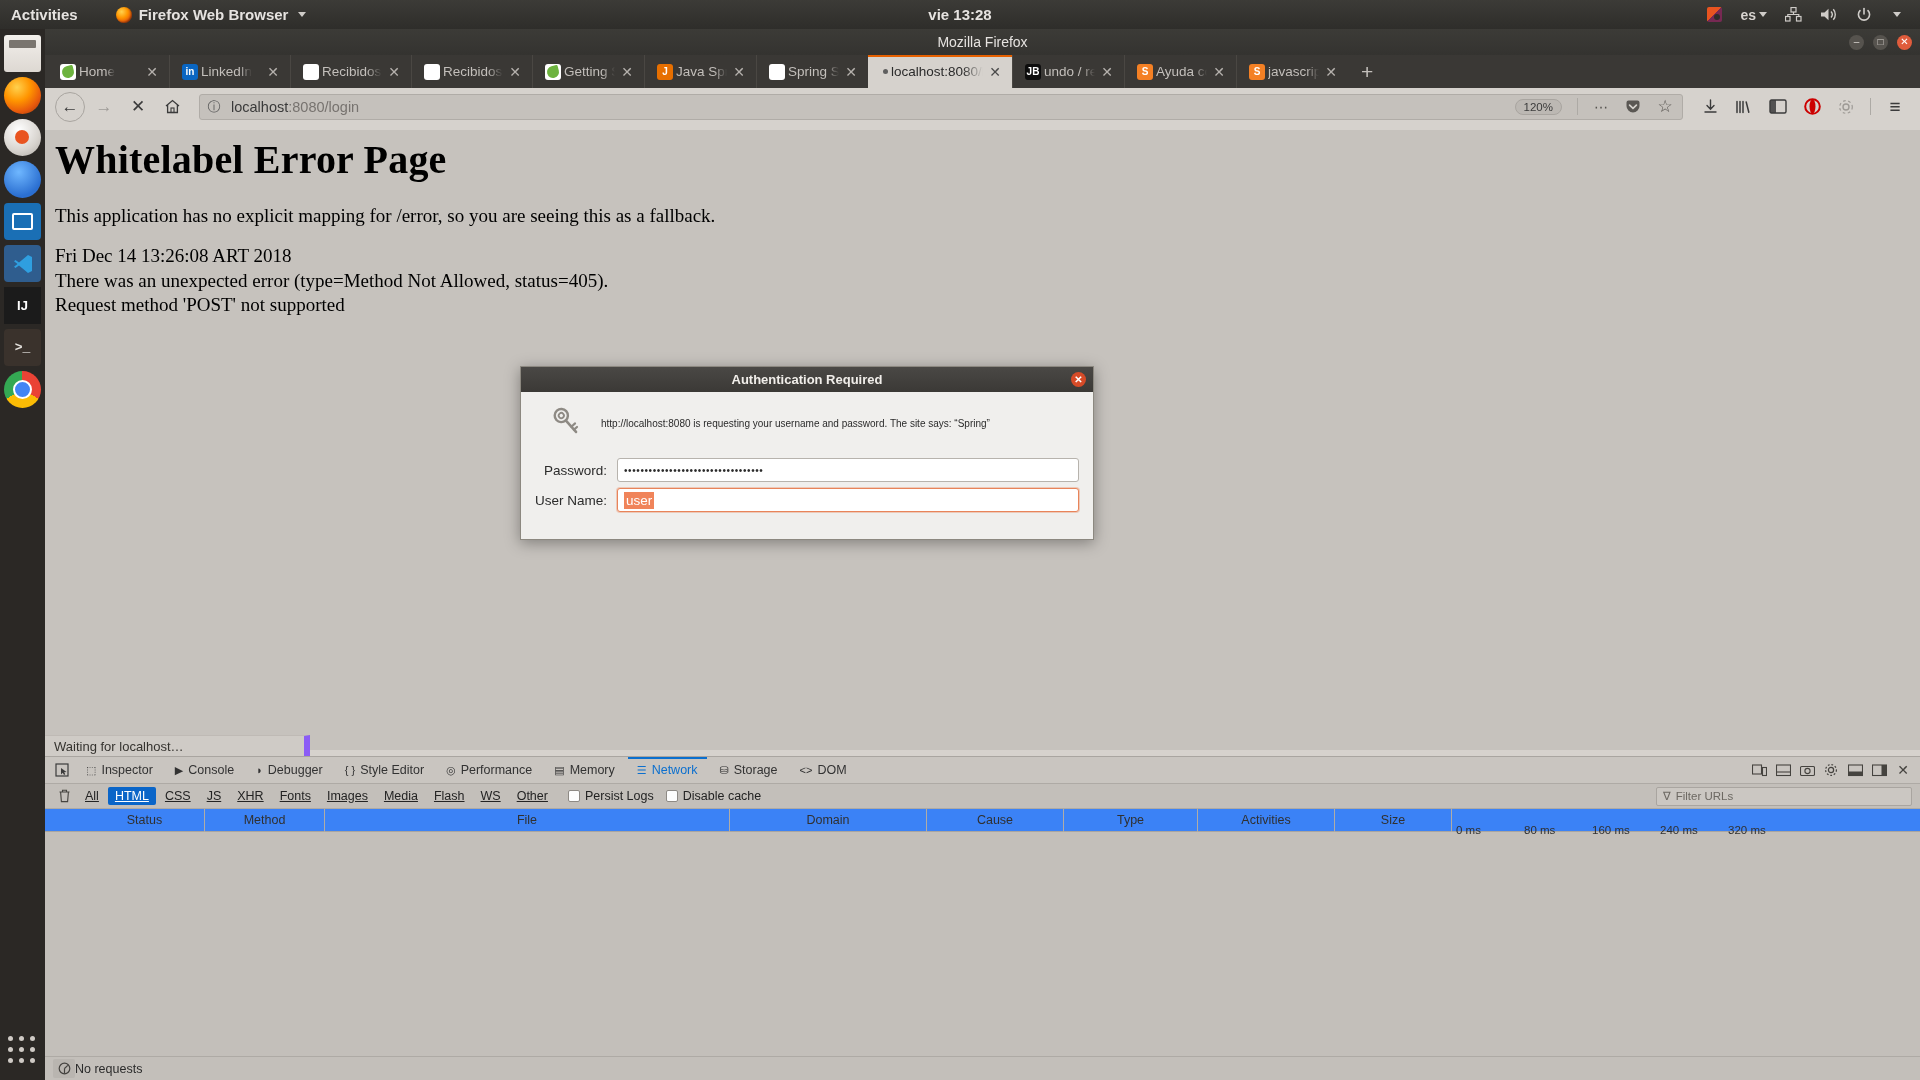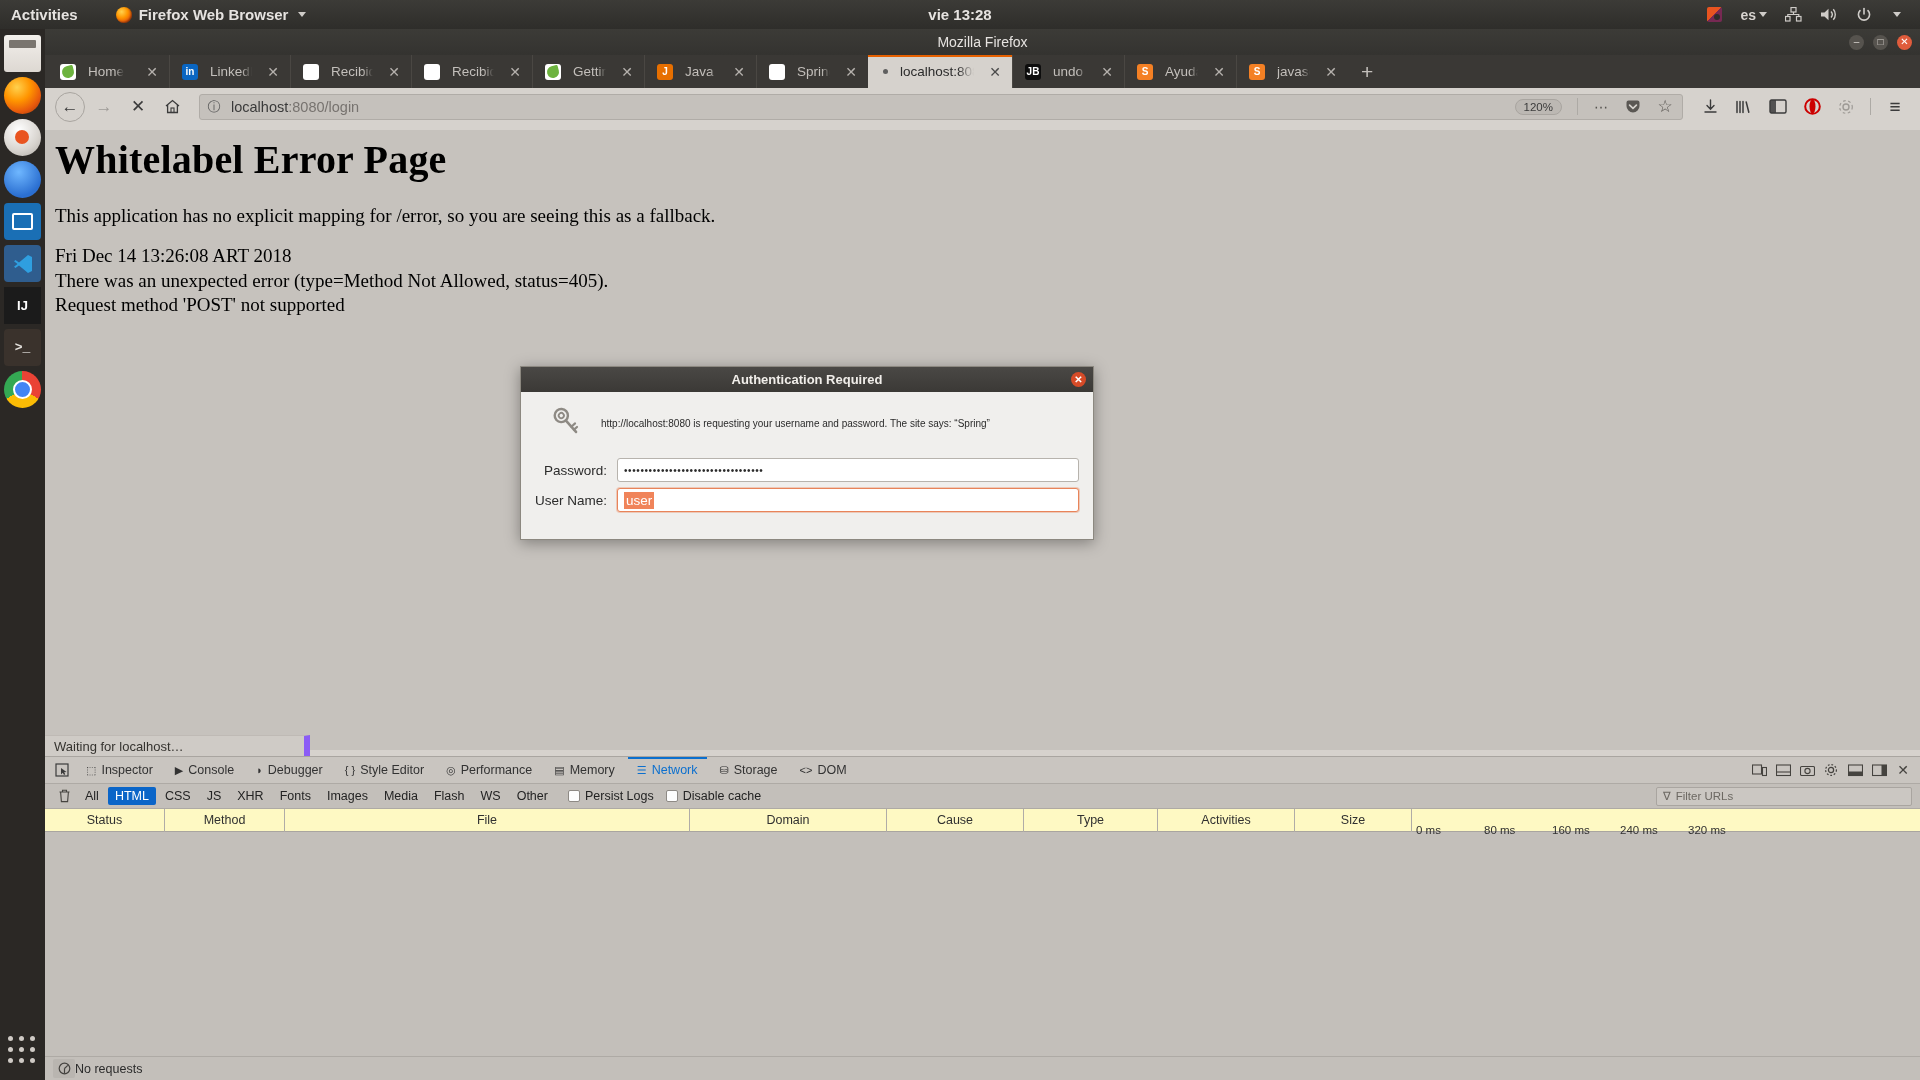--- a/index.html
+++ b/index.html
@@ -57,21 +57,21 @@
   #ffwin{position:absolute;left:45px;top:29px;width:1875px;height:1051px;background:#d6d2cd;}
   #titlebar{height:26px;background:linear-gradient(#3c3b37,#343330);color:#e6e3e0;
      display:flex;align-items:center;justify-content:center;font-size:14px;position:relative;}
   .winbtns{position:absolute;right:8px;top:0;height:26px;display:flex;align-items:center;gap:9px;}
   .wb{width:15px;height:15px;border-radius:50%;background:#56534e;color:#d9d5d0;font-size:10px;
       display:flex;align-items:center;justify-content:center;line-height:1;}
   .wb.close{background:#e05c3c;color:#fff;}
 
   
   #tabstrip{height:33px;background:#3a3835;display:flex;align-items:flex-end;padding:0 0 0 3px;overflow:hidden;}
-  .tab{height:33px;min-width:0;flex:0 0 auto;display:flex;align-items:center;gap:12px;
+  .tab{height:33px;min-width:0;flex:0 0 auto;display:flex;align-items:center;gap:3px;
        padding:0 8px 0 12px;color:#c3bfbb;font-size:13.5px;position:relative;border-left:1px solid #4a4743;}
   .tab:first-child{border-left:none;}
   .tab .fav{width:16px;height:16px;flex:0 0 16px;border-radius:3px;display:flex;align-items:center;justify-content:center;font-size:10px;font-weight:bold;color:#fff;overflow:hidden;}
   .tab .tlabel{white-space:nowrap;overflow:hidden;position:relative;
      -webkit-mask-image:linear-gradient(to right,#000 75%,transparent 100%);
      mask-image:linear-gradient(to right,#000 75%,transparent 100%);}
   .tab .tclose{margin-left:auto;width:18px;height:18px;display:flex;align-items:center;justify-content:center;color:#b6b2ae;font-size:14px;flex:0 0 18px;}
   .tab.active{background:#d6d2cd;color:#2b2b2b;border-left:none;}
   .tab.active:before{content:"";position:absolute;left:0;right:0;top:0;height:2px;background:#e66000;}
   .tab.active .tclose{color:#4a4a4a;}
@@ -149,29 +149,29 @@
   .dt-pick{width:26px;height:22px;display:flex;align-items:center;justify-content:center;color:#3b3b3b;font-size:12px;}
   .dt-tab{height:27px;display:flex;align-items:center;gap:5px;padding:0 11px;font-size:12.5px;color:#323232;position:relative;}
   .dt-tab.active{color:#0b6fce;}
   .dt-tab.active:after{content:"";position:absolute;left:2px;right:2px;top:0;height:2px;background:#0b6fce;}
   .dt-right{margin-left:auto;display:flex;align-items:center;gap:2px;padding-right:6px;}
   .dt-ric{width:22px;height:22px;display:flex;align-items:center;justify-content:center;color:#45433f;font-size:12px;}
 
   #dt-filters{height:25px;display:flex;align-items:center;gap:0;background:#c3bfba;
      border-bottom:1px solid #aeaaa5;padding-left:6px;}
   .ftrash{width:26px;height:22px;display:flex;align-items:center;justify-content:center;color:#45433f;font-size:12px;}
-  .fbtn{font-size:12.5px;color:#232323;padding:2px 7px;border-radius:2px;margin:0 1px;}
+  .fbtn{font-size:12.5px;color:#232323;padding:2px 7px;border-radius:2px;margin:0 1px;text-decoration:underline;}
   .fbtn.on{background:#0a65c8;color:#fff;}
   .fchk{display:flex;align-items:center;gap:5px;font-size:12.5px;color:#232323;margin-left:12px;}
   .fchk .box{width:12px;height:12px;border:1px solid #8e8a85;background:#fdfdfd;border-radius:2px;}
   .furl{margin-left:auto;margin-right:8px;width:256px;height:19px;background:#cbc7c2;border:1px solid #a9a5a0;
      border-radius:2px;display:flex;align-items:center;gap:5px;padding:0 6px;font-size:11.5px;color:#6c6862;}
 
-  #dt-head{height:23px;background:#fef9c3;border-bottom:1px solid #a9a5a0;display:flex;align-items:center;
-     font-size:12.5px;color:#303030;}
+  #dt-head{height:23px;background:#3b82f6;border-bottom:1px solid #a9a5a0;display:flex;align-items:center;
+     font-size:12.5px;color:#303030;padding-left:40px;}
   .hcell{text-align:center;border-right:1px solid #b0aca7;height:23px;display:flex;align-items:center;justify-content:center;}
   #dt-timeline{flex:1;display:flex;align-items:center;position:relative;}
   .tl-tick{position:absolute;top:0;bottom:0;border-left:1px dotted #8d8984;}
   .tl-lbl{position:absolute;top:4px;font-size:11.5px;color:#303030;padding-left:4px;}
   .tl-min{position:absolute;top:0;bottom:0;border-left:1px solid #b0aca7;}
 
   #dt-body{flex:1;background:#c3bfba;}
   #dt-foot{height:24px;background:#c3bfba;border-top:1px solid #aeaaa5;display:flex;align-items:center;
      gap:0;padding-left:8px;font-size:12.5px;color:#2b2b2b;}
   .foot-ic{width:22px;height:19px;background:#b9b5b0;border-radius:2px;display:flex;align-items:center;justify-content:center;color:#454340;font-size:12px;}

